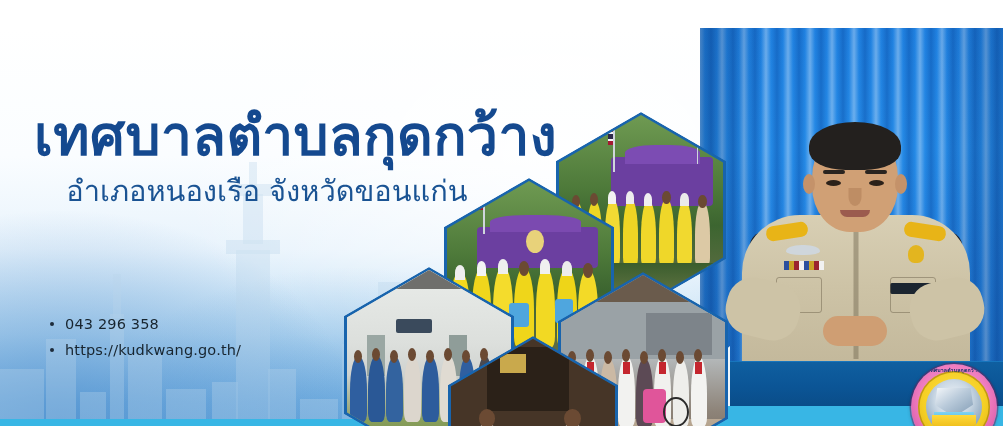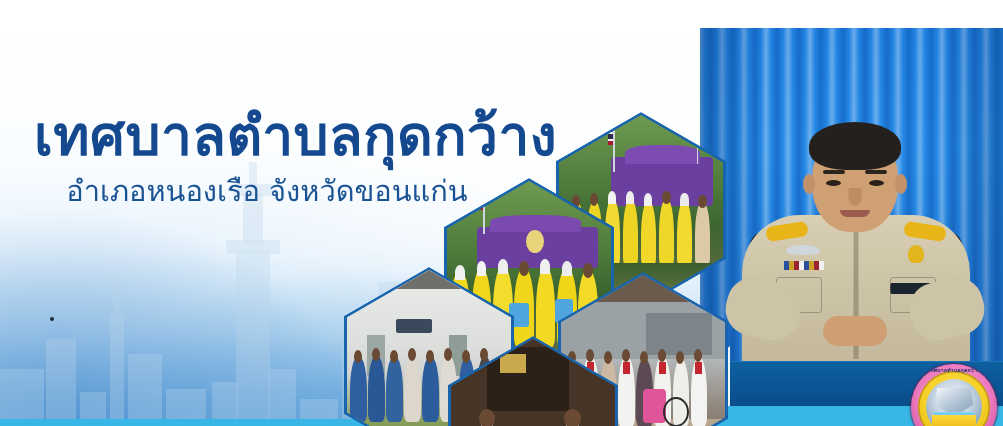--- a/index.html
+++ b/index.html
@@ -257,20 +257,25 @@
   </div>
 
   <div class="title-block">
     <div class="title-main">เทศบาลตำบลกุดกว้าง</div>
     <div class="title-sub">อำเภอหนองเรือ จังหวัดขอนแก่น</div>
   </div>
 
   <div class="contact">
     <div class="contact-row">
       <span class="contact-bullet"></span>
+      <span class="contact-text">043 296 358</span>
+    </div>
+    <div class="contact-row">
+      <span class="contact-bullet"></span>
+      <span class="contact-text">https://kudkwang.go.th/</span>
     </div>
   </div>
 
   <div class="hex-wrap">
 
     <div class="hex" style="left:212px;top:0;width:170px;height:196px;">
       <div class="hex-border"></div>
       <div class="hex-inner">
         <div class="hex-photo sky-green">
           <div class="banner-purple" style="left:32%;top:22%;width:62%;height:26%;border-radius:4px;"></div>

